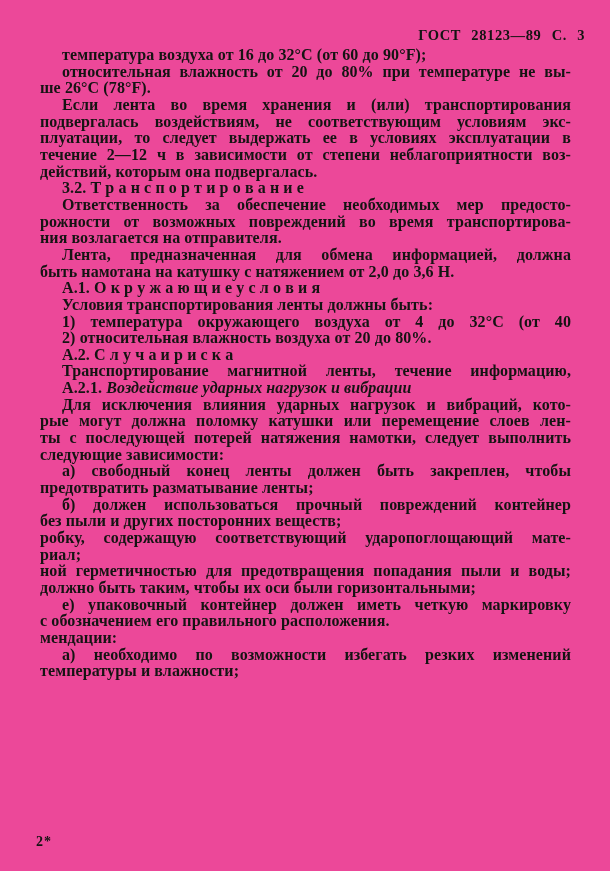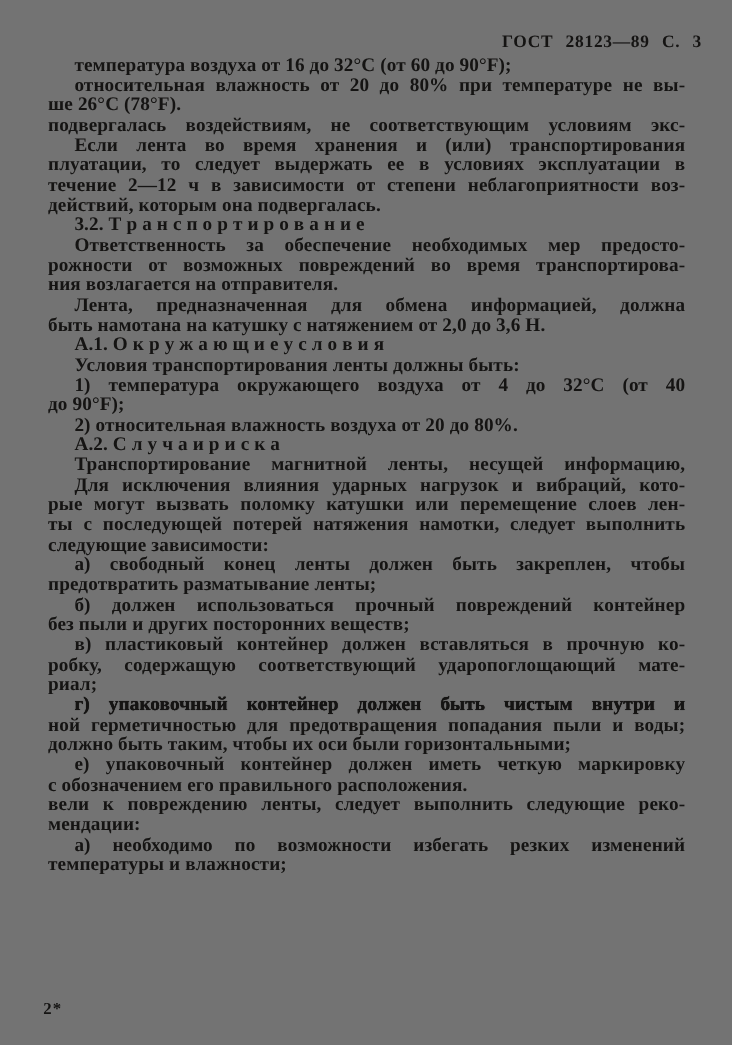--- a/index.html
+++ b/index.html
@@ -1,21 +1,21 @@
 <!DOCTYPE html>
 <html lang="ru"><head>
 <meta charset="utf-8">
 <style>
   html, body { margin: 0; padding: 0; background: #e8e8e8; }
   .page {
     position: relative;
     width: 610px;
     height: 871px;
     margin: 0 auto;
-    background: #737373;
+    background: #ec4899;
     color: #151413;
     font-family: "Liberation Serif", "DejaVu Serif", serif;
     overflow: hidden;
   }
   .hdr {
     position: absolute;
     top: 27px;
     right: 25px;
     font-size: 14.5px;
     font-weight: bold;
@@ -50,53 +50,50 @@
 </style>
 </head>
 <body>
 
 <div class="page">
   <div class="hdr">ГОСТ 28123—89 С. 3</div>
   <div class="body-col">
       <div class="ln ind">температура воздуха от 16 до 32°С (от 60 до 90°F);</div>
       <div class="ln ind fill">относительная влажность от 20 до 80% при температуре не вы-</div>
       <div class="ln">ше 26°С (78°F).</div>
+      <div class="ln ind fill">Если лента во время хранения и (или) транспортирования</div>
       <div class="ln fill">подвергалась воздействиям, не соответствующим условиям экс-</div>
-      <div class="ln ind fill">Если лента во время хранения и (или) транспортирования</div>
       <div class="ln fill">плуатации, то следует выдержать ее в условиях эксплуатации в</div>
       <div class="ln fill">течение 2—12 ч в зависимости от степени неблагоприятности воз-</div>
       <div class="ln">действий, которым она подвергалась.</div>
       <div class="ln ind">3.2. Т р а н с п о р т и р о в а н и е</div>
       <div class="ln ind fill">Ответственность за обеспечение необходимых мер предосто-</div>
       <div class="ln fill">рожности от возможных повреждений во время транспортирова-</div>
       <div class="ln">ния возлагается на отправителя.</div>
       <div class="ln ind fill">Лента, предназначенная для обмена информацией, должна</div>
       <div class="ln">быть намотана на катушку с натяжением от 2,0 до 3,6 Н.</div>
       <div class="ln ind">А.1. О к р у ж а ю щ и е  у с л о в и я</div>
       <div class="ln ind">Условия транспортирования ленты должны быть:</div>
       <div class="ln ind fill">1) температура окружающего воздуха от 4 до 32°С (от 40</div>
-      <div class="ln">до 90°F);</div>
       <div class="ln ind">2) относительная влажность воздуха от 20 до 80%.</div>
       <div class="ln ind">А.2. С л у ч а и  р и с к а</div>
-      <div class="ln ind fill">Транспортирование  магнитной ленты, несущей информацию,</div>
+      <div class="ln ind fill">Транспортирование  магнитной ленты, течение информацию,</div>
+      <div class="ln ind"><span>А.2.1. </span><i>Воздействие ударных нагрузок и вибрации</i></div>
       <div class="ln ind fill">Для исключения влияния ударных нагрузок и вибраций, кото-</div>
-      <div class="ln fill">рые могут вызвать поломку катушки или перемещение слоев лен-</div>
+      <div class="ln fill">рые могут должна поломку катушки или перемещение слоев лен-</div>
       <div class="ln fill">ты с последующей потерей натяжения намотки, следует выполнить</div>
       <div class="ln">следующие зависимости:</div>
       <div class="ln ind fill">а) свободный конец ленты должен быть закреплен, чтобы</div>
       <div class="ln">предотвратить разматывание ленты;</div>
       <div class="ln ind fill">б) должен использоваться прочный повреждений контейнер</div>
       <div class="ln">без пыли и других посторонних веществ;</div>
-      <div class="ln ind fill">в) пластиковый контейнер должен вставляться в прочную ко-</div>
       <div class="ln fill">робку, содержащую соответствующий ударопоглощающий мате-</div>
       <div class="ln">риал;</div>
-      <div class="ln ind fill b">г) упаковочный контейнер должен быть чистым внутри и</div>
       <div class="ln fill">ной герметичностью для предотвращения попадания пыли и воды;</div>
       <div class="ln">должно быть таким, чтобы их оси были горизонтальными;</div>
       <div class="ln ind fill">е) упаковочный контейнер должен иметь четкую маркировку</div>
       <div class="ln">с обозначением его правильного расположения.</div>
-      <div class="ln fill">вели к повреждению ленты, следует выполнить следующие реко-</div>
       <div class="ln">мендации:</div>
       <div class="ln ind fill">а) необходимо  по возможности избегать  резких изменений</div>
       <div class="ln">температуры и влажности;</div>
     </div>
   <div class="ftr">2*</div>
 </div>
 
 </body></html>

